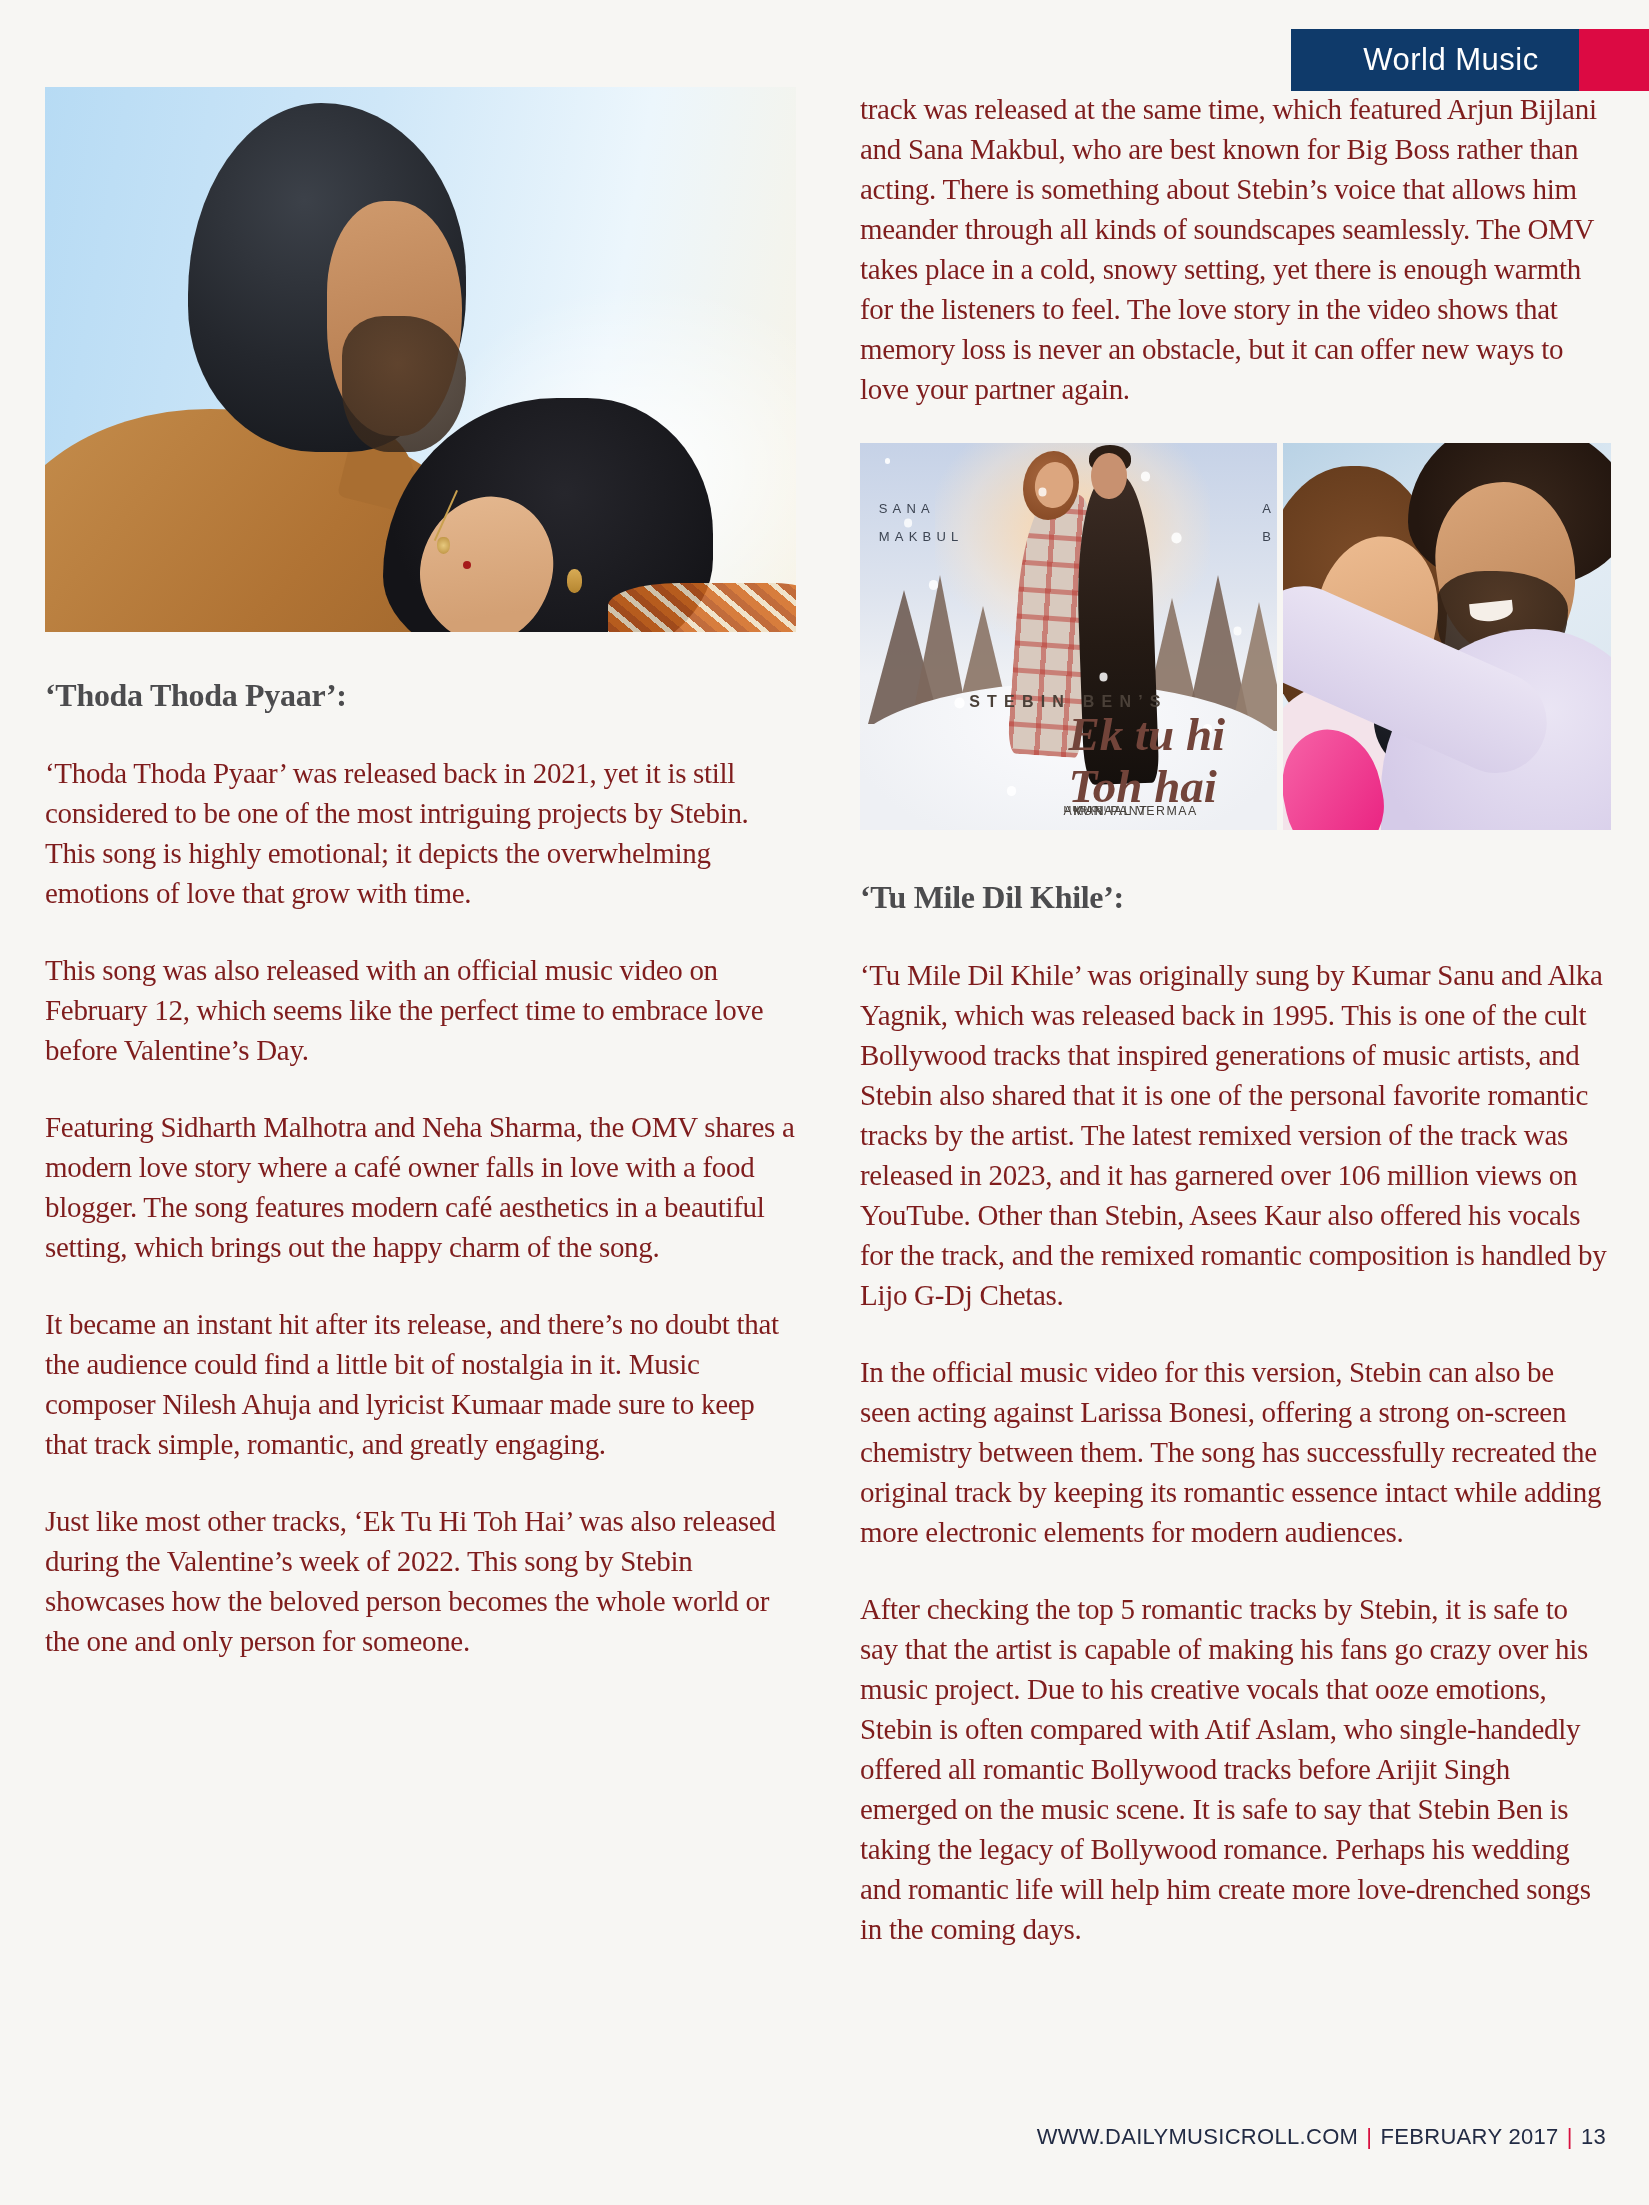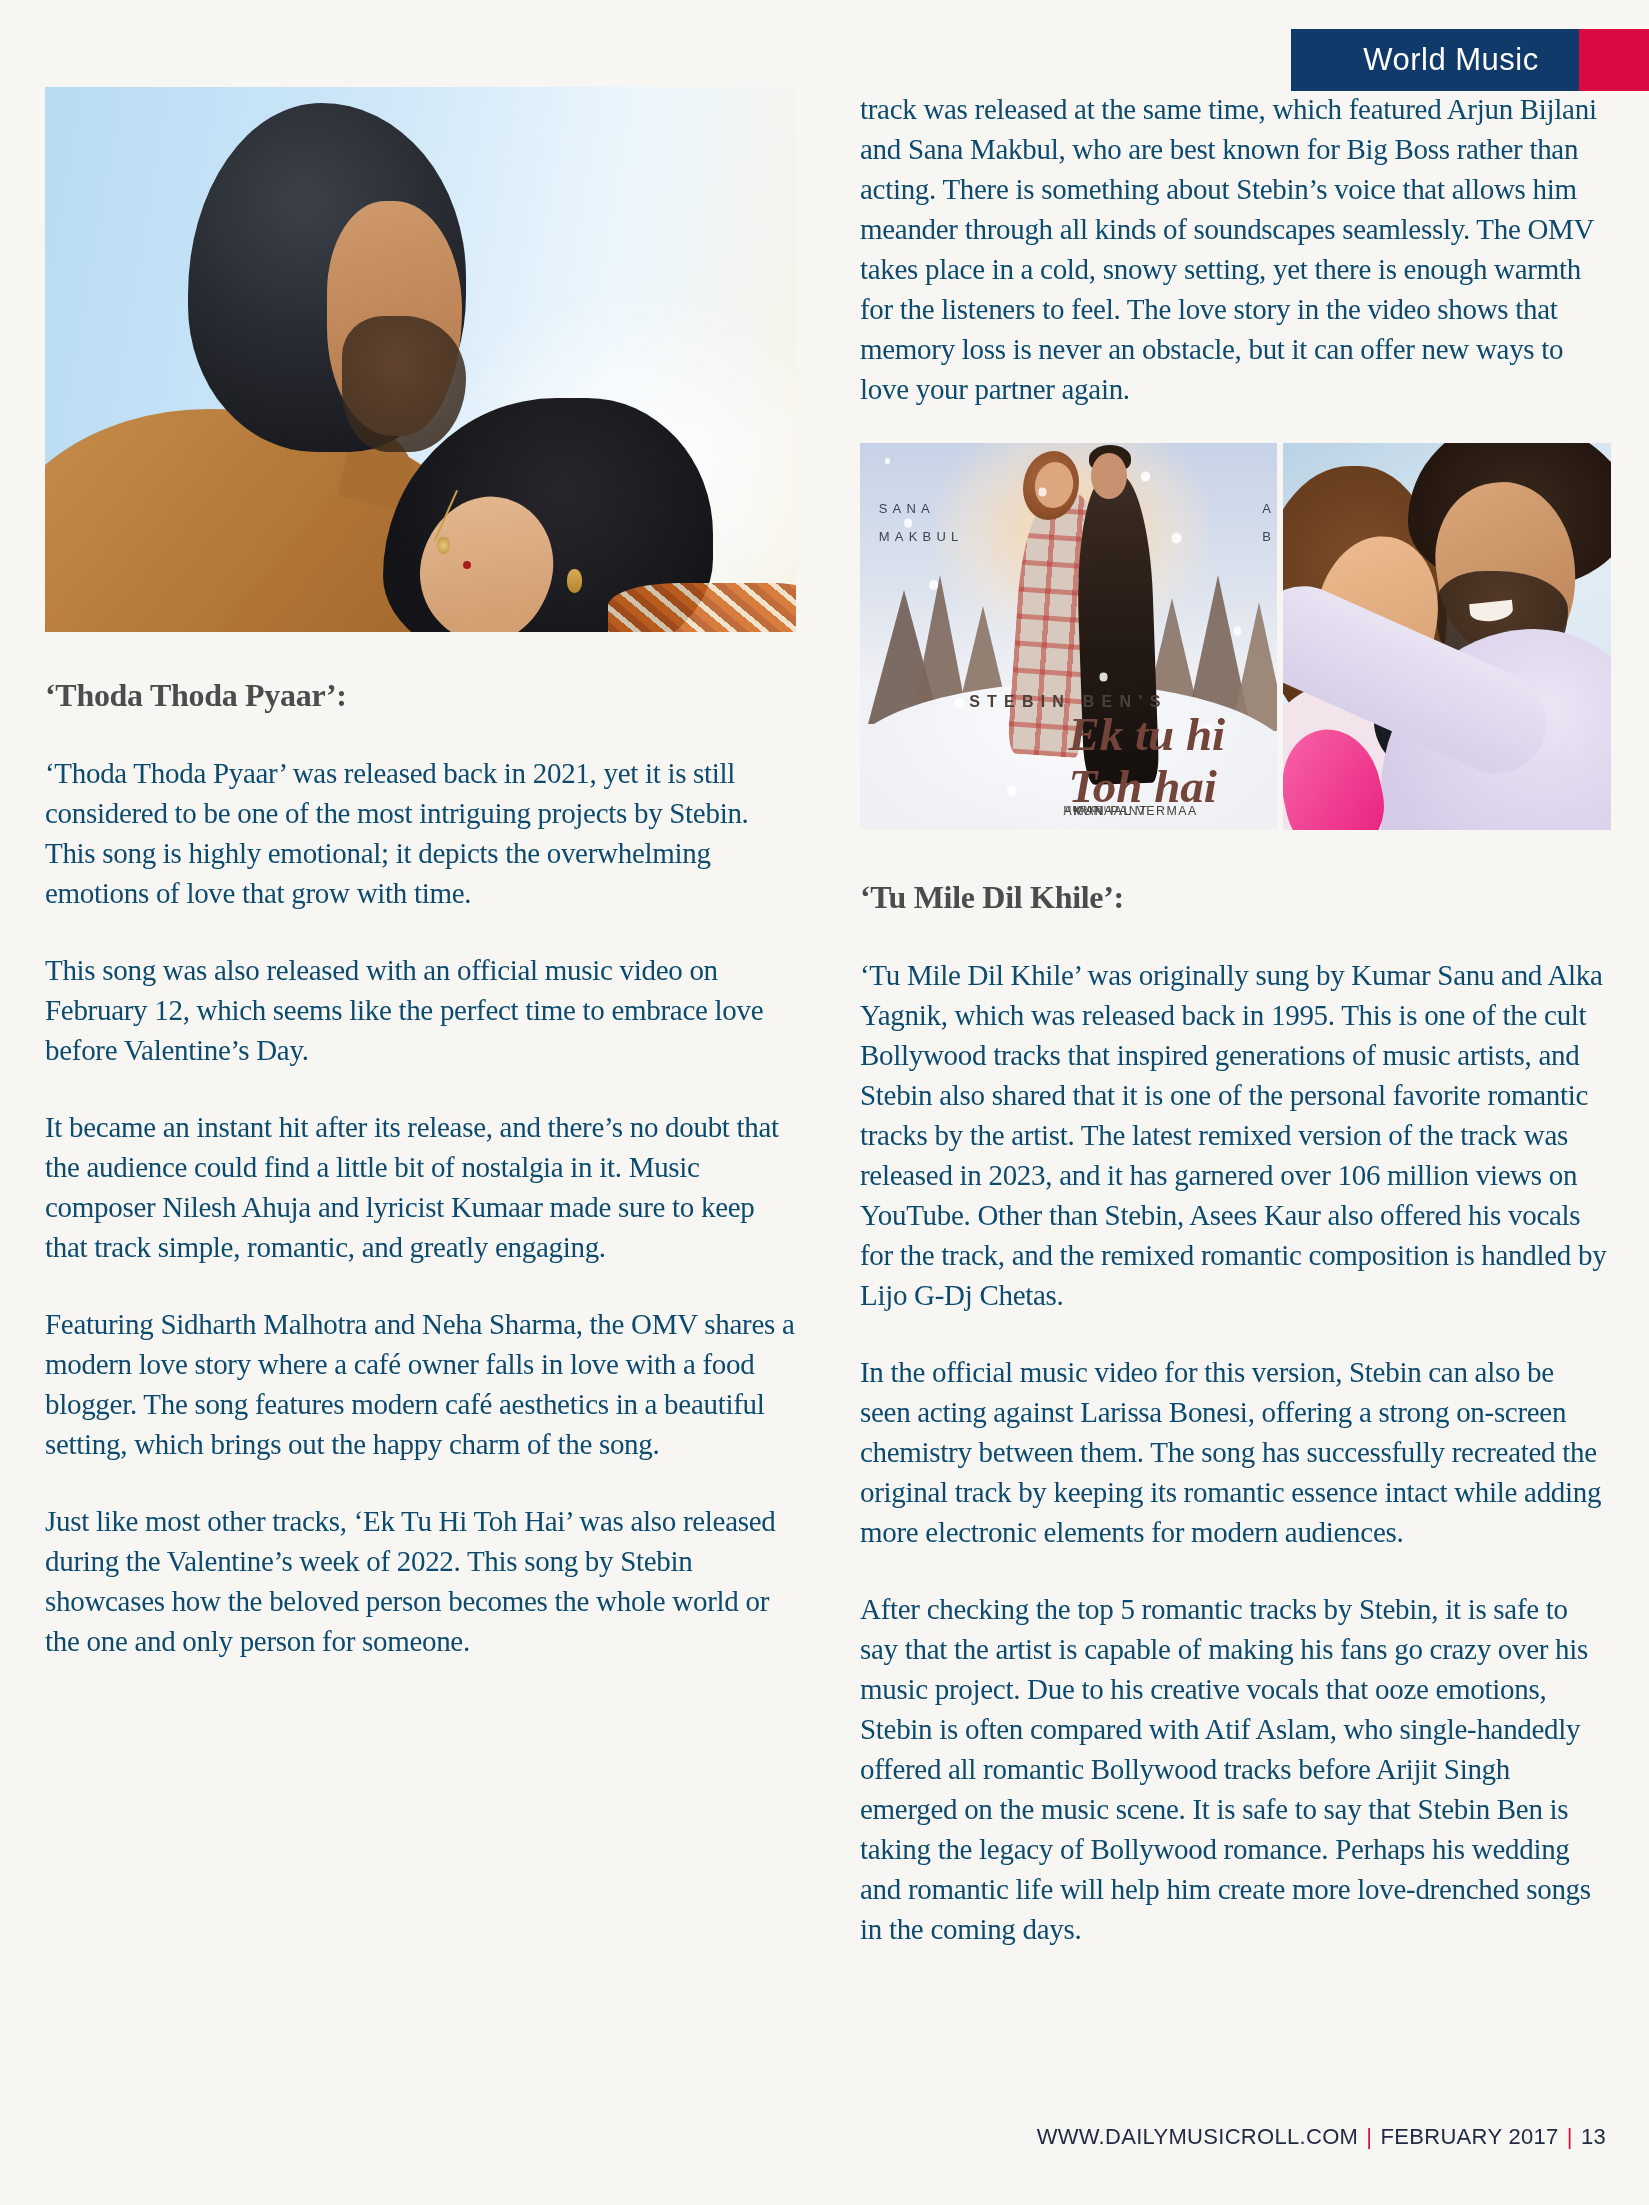--- a/index.html
+++ b/index.html
@@ -17,21 +17,21 @@
     display:flex; align-items:center; justify-content:center; letter-spacing:0.5px;padding-left:16px;
   }
   .banner-red { position:absolute; left:1579px; top:29px; width:71px; height:62px; background:#dc0a43; }
 
   
   .col { position:absolute; width:751px; color:#58585a; }
   .col-left  { left:45px;  top:87px; }
   .col-right { left:860px; top:89px; }
   .col p {
     margin:37px 0 0 0; font-size:29px; line-height:40px; letter-spacing:-0.3px;
-    color:#0c4a6e; text-align:left;
+    color:#7f1d1d; text-align:left;
   }
   .col p.first { margin-top:0; }
   .col h2 {
     margin:47px 0 0 0; font-size:32px; line-height:41px; font-weight:bold;
     color:#4c4c4e; letter-spacing:-0.3px;
   }
   .col-left h2.h1 { margin-top:43px; }
 
   
   .hero { position:relative; width:751px; height:545px; overflow:hidden;
@@ -186,22 +186,22 @@
     <div class="woman-face"></div>
     <div class="tikka-chain"></div>
     <div class="tikka-pendant"></div>
     <div class="bindi"></div>
     <div class="earring"></div>
   </div>
 
   <h2 class="h1">‘Thoda Thoda Pyaar’:</h2>
   <p>‘Thoda Thoda Pyaar’ was released back in 2021, yet it is still considered to be one of the most intriguing projects by Stebin. This song is highly emotional; it depicts the overwhelming emotions of love that grow with time.</p>
   <p>This song was also released with an official music video on February 12, which seems like the perfect time to embrace love before Valentine’s Day.</p>
+  <p>Featuring Sidharth Malhotra and Neha Sharma, the OMV shares a modern love story where a café owner falls in love with a food blogger. The song features modern café aesthetics in a beautiful setting, which brings out the happy charm of the song.</p>
   <p>It became an instant hit after its release, and there’s no doubt that the audience could find a little bit of nostalgia in it. Music composer Nilesh Ahuja and lyricist Kumaar made sure to keep that track simple, romantic, and greatly engaging.</p>
-  <p>Featuring Sidharth Malhotra and Neha Sharma, the OMV shares a modern love story where a café owner falls in love with a food blogger. The song features modern café aesthetics in a beautiful setting, which brings out the happy charm of the song.</p>
   <p>Just like most other tracks, ‘Ek Tu Hi Toh Hai’ was also released during the Valentine’s week of 2022. This song by Stebin showcases how the beloved person becomes the whole world or the one and only person for someone.</p>
 </div>
 
 <div class="col col-right">
   <p class="first">track was released at the same time, which featured Arjun Bijlani and Sana Makbul, who are best known for Big Boss rather than acting. There is something about Stebin’s voice that allows him meander through all kinds of soundscapes seamlessly. The OMV takes place in a cold, snowy setting, yet there is enough warmth for the listeners to feel. The love story in the video shows that memory loss is never an obstacle, but it can offer new ways to love your partner again.</p>
 
   <div class="media-row">
 
     <div class="poster">
       <div class="p-glow"></div>

